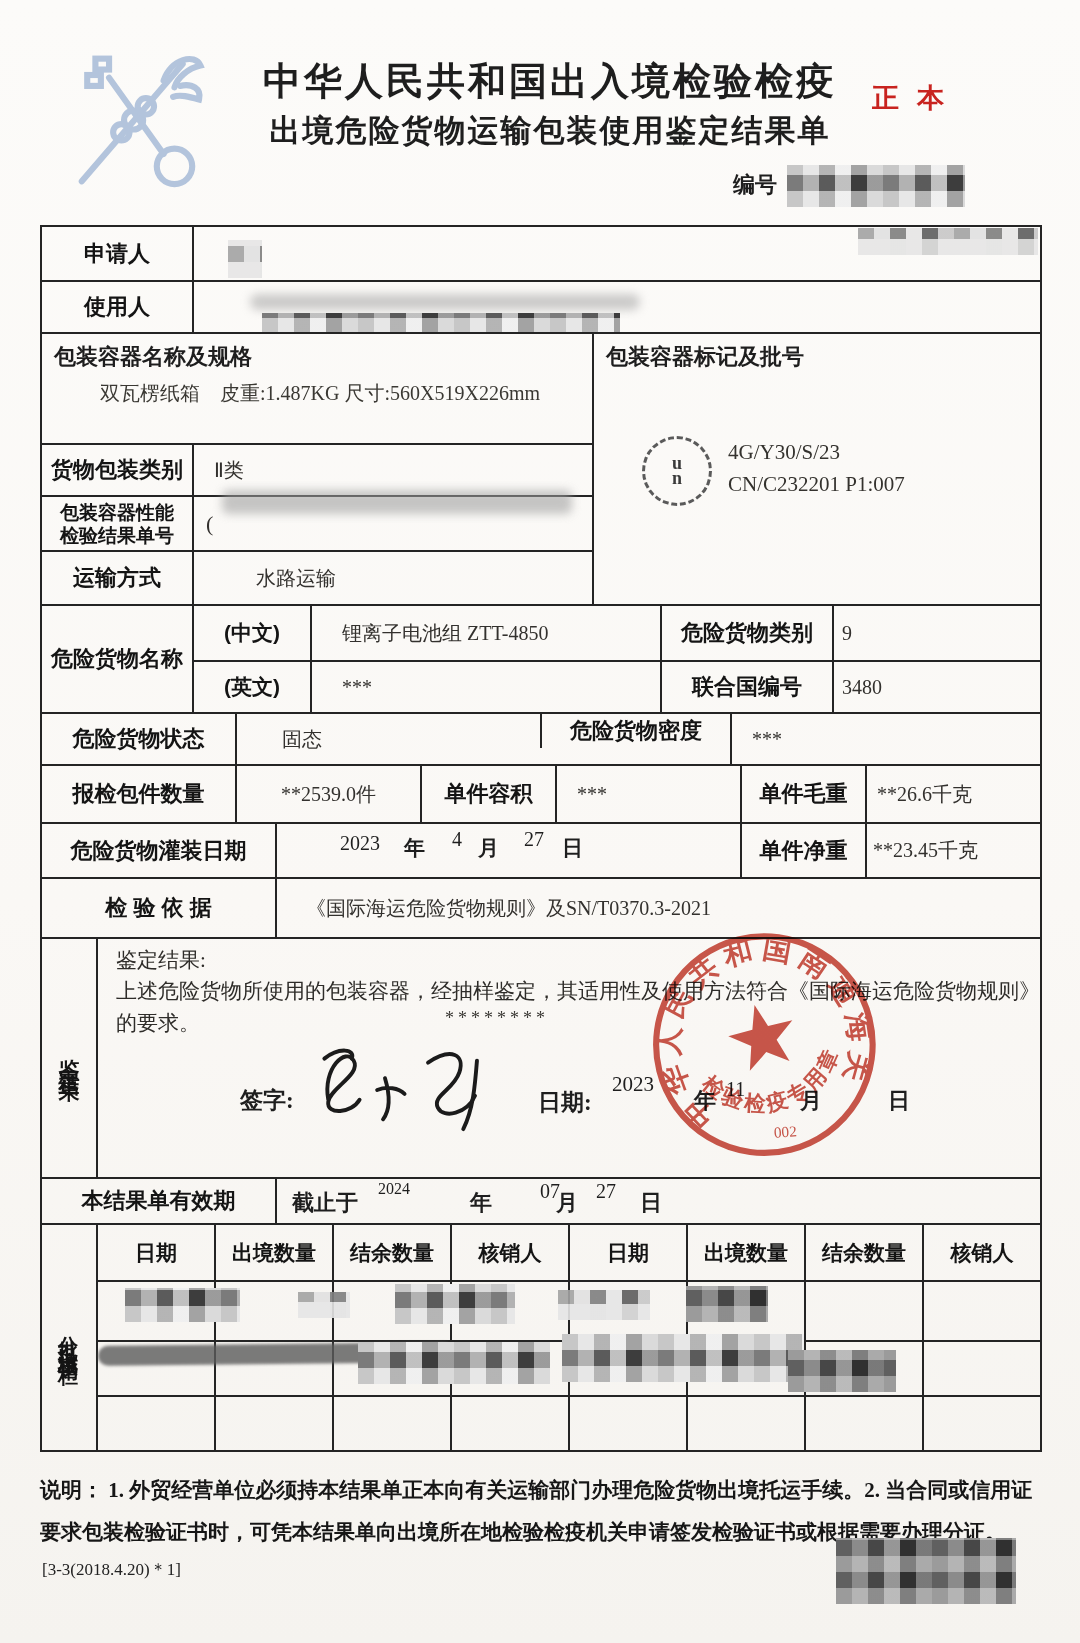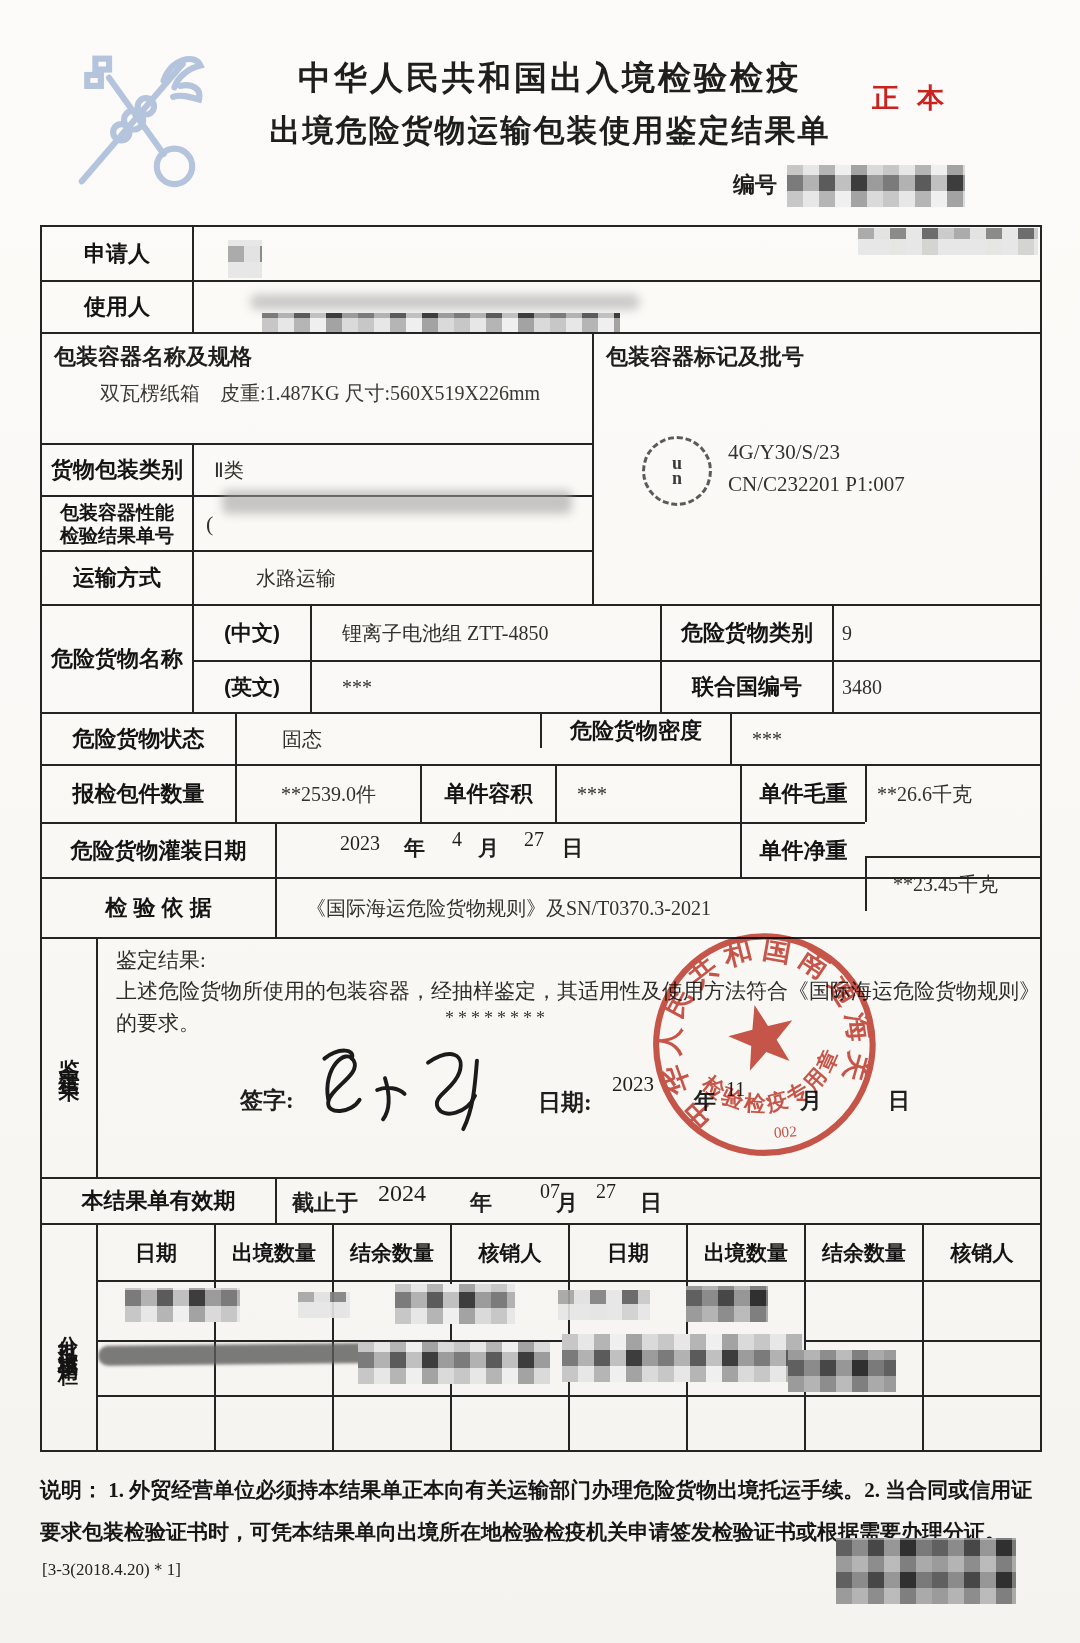--- a/index.html
+++ b/index.html
@@ -50,21 +50,21 @@
     <path d="M86,30 C95,28 102,32 100,40 C93,38 86,36 81,38"></path>
     <line x1="34" y1="24" x2="74" y2="80"></line>
     <rect x="24" y="10" width="10" height="8"></rect>
     <rect x="18" y="22" width="10" height="8"></rect>
     <circle cx="82" cy="89" r="13"></circle>
     <circle cx="52" cy="55" r="7"></circle>
     <circle cx="61" cy="45" r="6"></circle>
     <circle cx="43" cy="64" r="6"></circle>
   </svg>
 
-  <div class="txt sans" style="left:230px;top:56px;width:640px;text-align:center;font-size:33px;font-weight:800;letter-spacing:3px;">中华人民共和国出入境检验检疫</div>
+  <div class="txt sans" style="left:230px;top:56px;width:640px;text-align:center;font-size:38px;font-weight:800;letter-spacing:3px;">中华人民共和国出入境检验检疫</div>
   <div class="txt sans" style="left:185px;top:110px;width:730px;text-align:center;font-size:31px;font-weight:800;letter-spacing:2px;">出境危险货物运输包装使用鉴定结果单</div>
   <div class="txt red b" style="left:872px;top:80px;font-size:27px;letter-spacing:18px;">正本</div>
   <div class="txt b" style="left:733px;top:170px;font-size:22px;">编号</div>
   <div class="mosaic" style="left:787px;top:165px;width:178px;height:42px;"></div>
 
   <div id="grid"></div>
 
   <div class="cell lbl" style="left:40px;top:225px;width:152px;height:55px;">申请人</div>
   <div class="cell" style="left:192px;top:225px;width:848px;height:55px;"></div>
   <div class="mosaic light" style="left:858px;top:228px;width:180px;height:27px;"></div>
@@ -122,21 +122,21 @@
 
   <div class="cell lbl" style="left:40px;top:822px;width:235px;height:55px;">危险货物灌装日期</div>
   <div class="cell" style="left:275px;top:822px;width:465px;height:55px;"></div>
   <span class="txt" style="left:340px;top:832px;font-size:20px;">2023</span>
   <span class="txt b" style="left:404px;top:834px;font-size:21px;">年</span>
   <span class="txt" style="left:452px;top:828px;font-size:20px;">4</span>
   <span class="txt b" style="left:478px;top:834px;font-size:21px;">月</span>
   <span class="txt" style="left:524px;top:828px;font-size:20px;">27</span>
   <span class="txt b" style="left:562px;top:834px;font-size:21px;">日</span>
   <div class="cell lbl" style="left:740px;top:822px;width:125px;height:55px;">单件净重</div>
-  <div class="cell val" style="left:865px;top:856px;width:175px;height:55px;padding-left:26px;">**23.45千克</div>
+  <div class="cell val" style="left:865px;top:822px;width:175px;height:55px;padding-left:6px;">**23.45千克</div>
 
   <div class="cell lbl" style="left:40px;top:877px;width:235px;height:60px;">检 验 依 据</div>
   <div class="cell val" style="left:275px;top:877px;width:765px;height:60px;padding-left:29px;">《国际海运危险货物规则》及SN/T0370.3-2021</div>
 
   <div class="cell vlabel" style="left:40px;top:937px;width:56px;height:240px;">鉴定结果</div>
   <div class="cell" style="left:96px;top:937px;width:944px;height:240px;"></div>
   <div class="txt" style="left:116px;top:946px;font-size:21px;color:#2e2c29;">鉴定结果:</div>
   <div class="txt" style="left:116px;top:977px;font-size:21px;color:#2e2c29;">上述危险货物所使用的包装容器，经抽样鉴定，其适用性及使用方法符合《国际海运危险货物规则》</div>
   <div class="txt" style="left:116px;top:1009px;font-size:21px;color:#2e2c29;">的要求。</div>
   <div class="txt" style="left:445px;top:1008px;font-size:18px;letter-spacing:4px;color:#3a3834;">********</div>
@@ -168,21 +168,21 @@
     </text>
     <text font-size="21" font-weight="700" fill="#c23a2c" letter-spacing="3" font-family="Liberation Sans, sans-serif">
       <textPath href="#arcIn" startOffset="50%" text-anchor="middle">检验检疫专用章</textPath>
     </text>
     <text x="117" y="210" text-anchor="middle" font-size="15" fill="#c23a2c" transform="rotate(10 117 200)">002</text>
   </svg>
 
   <div class="cell lbl" style="left:40px;top:1177px;width:235px;height:46px;">本结果单有效期</div>
   <div class="cell" style="left:275px;top:1177px;width:765px;height:46px;"></div>
   <span class="txt b" style="left:292px;top:1188px;font-size:22px;">截止于</span>
-  <span class="txt" style="left:378px;top:1180px;font-size:24px;">2024</span>
+  <span class="txt" style="left:378px;top:1180px;font-size:16px;">2024</span>
   <span class="txt b" style="left:470px;top:1188px;font-size:22px;">年</span>
   <span class="txt" style="left:506px;top:1180px;font-size:20px;margin-left:34px;">07</span>
   <span class="txt b" style="left:556px;top:1188px;font-size:22px;">月</span>
   <span class="txt" style="left:596px;top:1180px;font-size:20px;">27</span>
   <span class="txt b" style="left:640px;top:1188px;font-size:22px;">日</span>
 
   <div class="cell vlabel" style="left:40px;top:1223px;width:56px;height:227px;font-size:20px;letter-spacing:5px;">分批出境核销栏</div>
 
   <div class="cell lbl" style="left:96px;top:1223px;width:118px;height:57px;font-size:21px;">日期</div>
   <div class="cell lbl" style="left:214px;top:1223px;width:118px;height:57px;font-size:21px;">出境数量</div>

